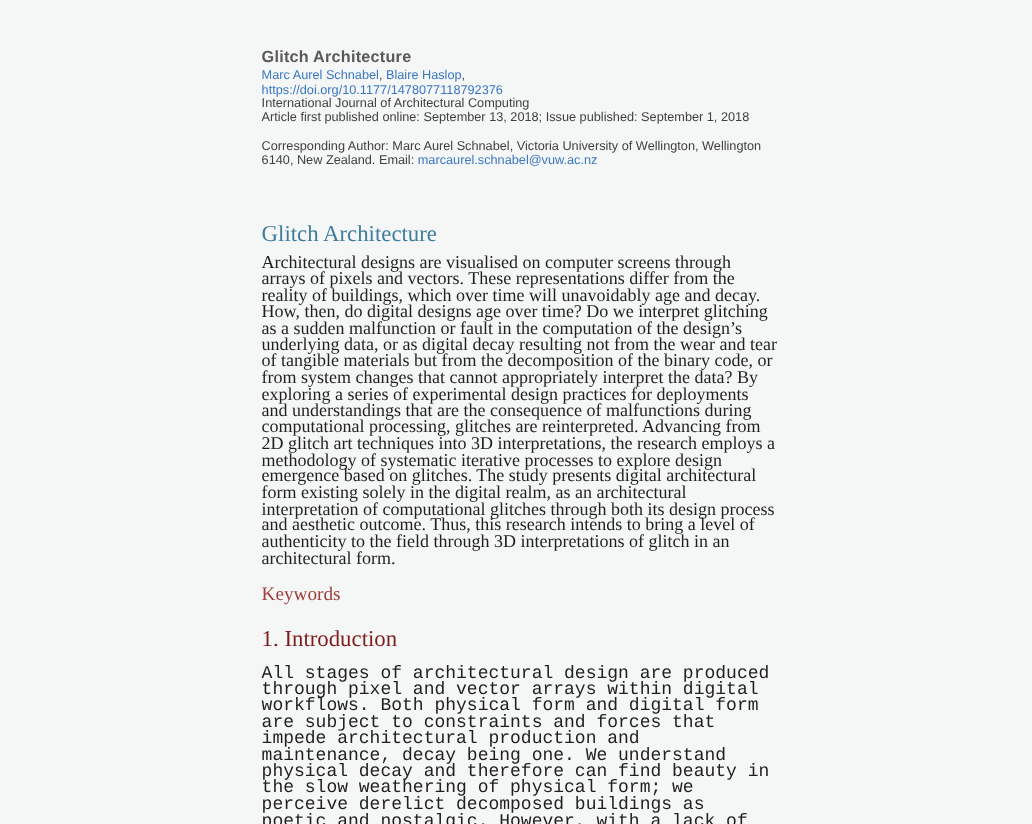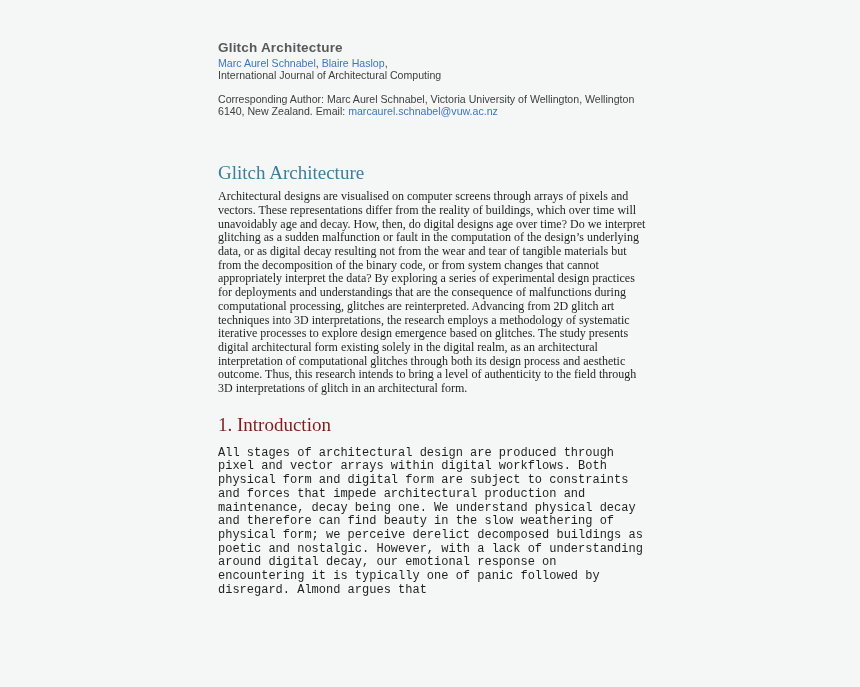--- a/index.html
+++ b/index.html
@@ -77,21 +77,21 @@
     margin: 13px 0 0 0;
   }
   .heading-teal {
     font-size: 19px;
     line-height: 21px;
     font-weight: 400;
     color: #7f1d1d;
     margin: 18px 0 0 0;
   }
   .body-text {
-    font-size: 12px;
+    font-size: 15px;
     line-height: 13.7px;
     margin: 6px 0 0 0;
     color: #1f1f1f;
   }
   .body-text.intro-para {
     margin-top: 12px;
     font-family: Liberation Mono, monospace;
   }
 </style>
 </head>
@@ -99,34 +99,37 @@
 
 <div class="page">
   <div class="content">
 
     <header class="meta">
       <h1 class="meta-title">Glitch Architecture</h1>
 
       <div class="meta-line"><a class="underlined">Marc Aurel Schnabel</a><span>, </span><a class="underlined">Blaire Haslop</a><span>,</span></div>
 
 
+      <div class="meta-line"><a class="underlined">https://doi.org/10.1177/1478077118792376</a></div>
 
       <div class="meta-line">International Journal of Architectural Computing</div>
 
 
+      <div class="meta-line">Article first published online: September 13, 2018; Issue published: September 1, 2018</div>
 
       <p class="corresponding"><span>Corresponding Author: Marc Aurel Schnabel, Victoria University of Wellington, Wellington 6140, New Zealand. Email: </span><a class="plain">marcaurel.schnabel@vuw.ac.nz</a></p>
     </header>
 
     <main class="article">
       <h2 class="article-title">Glitch Architecture</h2>
 
 
       <p class="body-text">Architectural designs are visualised on computer screens through arrays of pixels and vectors. These representations differ from the reality of buildings, which over time will unavoidably age and decay. How, then, do digital designs age over time? Do we interpret glitching as a sudden malfunction or fault in the computation of the design’s underlying data, or as digital decay resulting not from the wear and tear of tangible materials but from the decomposition of the binary code, or from system changes that cannot appropriately interpret the data? By exploring a series of experimental design practices for deployments and understandings that are the consequence of malfunctions during computational processing, glitches are reinterpreted. Advancing from 2D glitch art techniques into 3D interpretations, the research employs a methodology of systematic iterative processes to explore design emergence based on glitches. The study presents digital architectural form existing solely in the digital realm, as an architectural interpretation of computational glitches through both its design process and aesthetic outcome. Thus, this research intends to bring a level of authenticity to the field through 3D interpretations of glitch in an architectural form.</p>
 
+      <h3 class="heading-red">Keywords</h3>
 
 
       <h3 class="heading-teal">1. Introduction</h3>
 
       <p class="body-text intro-para">All stages of architectural design are produced through pixel and vector arrays within digital workflows. Both physical form and digital form are subject to constraints and forces that impede architectural production and maintenance, decay being one. We understand physical decay and therefore can find beauty in the slow weathering of physical form; we perceive derelict decomposed buildings as poetic and nostalgic. However, with a lack of understanding around digital decay, our emotional response on encountering it is typically one of panic followed by disregard. Almond argues that</p>
     </main>
 
   </div>
 </div>
 

